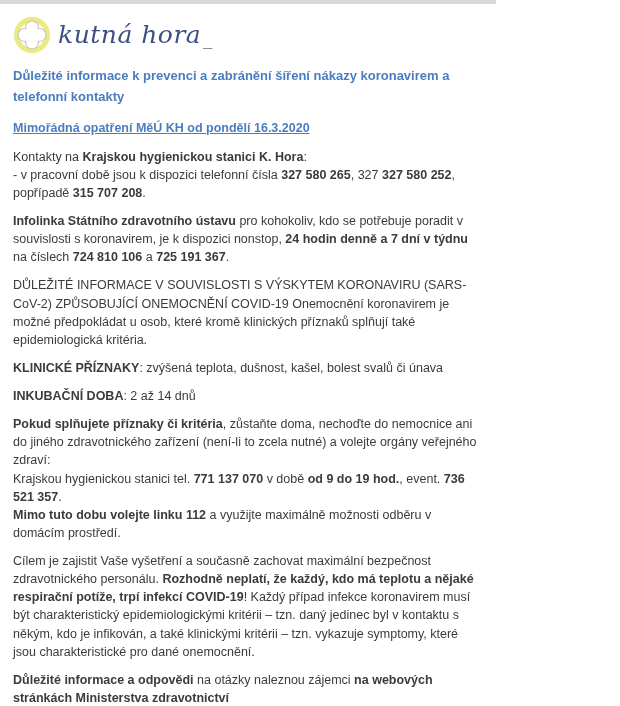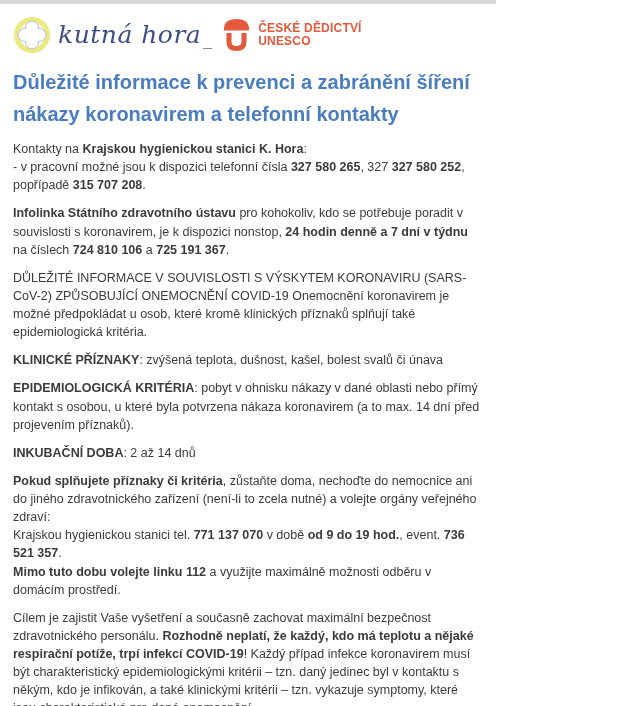--- a/index.html
+++ b/index.html
@@ -20,21 +20,21 @@
   }
   .kh-underscore{color:#3d4f83;font-size:16px;font-weight:bold;margin:14px 4px 0 2px;}
   .unesco{display:flex;align-items:center;text-decoration:none;margin-left:4px;}
   .unesco svg{display:block;margin-right:5px;}
   .unesco-text{
     color:#e2593c;font-weight:bold;font-size:12px;line-height:1.12;
     letter-spacing:.2px;text-transform:uppercase;
   }
   
   h1.title{
-    font-size:20px;font-weight:bold;color:#4a7dbf;
+    font-size:13px;font-weight:bold;color:#4a7dbf;
     line-height:1.6;margin:12px 0 4px 0;max-width:575px;
   }
   
   .toplink-row{margin:11px 0;}
   a{color:#4a7dbf;}
   .toplink{font-weight:bold;text-decoration:underline;}
   
   .para{margin:10px 0;}
   .b{font-weight:bold;}
 </style>
@@ -59,44 +59,32 @@
             <circle cx="11.5" cy="19" r="5.5"></circle>
             <circle cx="26.5" cy="19" r="5.5"></circle>
             <circle cx="19" cy="26.5" r="5.5"></circle>
             <rect x="13" y="13" width="12" height="12"></rect>
           </g>
         </svg>
       </span>
       <span class="kh-text">kutná hora</span>
       <span class="kh-underscore">_</span>
     </a>
-    <a class="unesco" href="#">
-      <span>
-        <svg width="33" height="36" viewBox="0 0 33 36">
-          <path d="M4 12 Q4 2 16.5 2 Q29 2 29 12 L29 13.5 L4 13.5 Z" fill="#e2593c"></path>
-          <path d="M9 16 L9 25 Q9 31.5 16.5 31.5 Q24 31.5 24 25 L24 16" fill="none" stroke="#e2593c" stroke-width="5"></path>
-        </svg>
-      </span>
-      <span class="unesco-text">
-        <span>ČESKÉ DĚDICTVÍ</span><br>
-        <span>UNESCO</span>
-      </span>
-    </a>
   </div>
 
   <h1 class="title">Důležité informace k prevenci a zabránění šíření nákazy koronavirem a telefonní kontakty</h1>
 
   <div>
+      <p class="toplink-row"><a href="#" class="toplink">Mimořádná opatření MěÚ KH od pondělí 16.3.2020</a></p>
     </div>
 
   <div>
-      <p class="para"><span>Kontakty na </span><span class="b">Krajskou hygienickou stanici K. Hora</span><span>:</span><br><span>- v pracovní možné jsou k dispozici telefonní čísla </span><span class="b">327 580 265</span><span>, 327 </span><span class="b">327 580 252</span><span>, popřípadě </span><span class="b">315 707 208</span><span>.</span></p>
+      <p class="para"><span>Kontakty na </span><span class="b">Krajskou hygienickou stanici K. Hora</span><span>:</span><br><span>- v pracovní době jsou k dispozici telefonní čísla </span><span class="b">327 580 265</span><span>, 327 </span><span class="b">327 580 252</span><span>, popřípadě </span><span class="b">315 707 208</span><span>.</span></p>
       <p class="para"><span class="b">Infolinka Státního zdravotního ústavu</span><span> pro kohokoliv, kdo se potřebuje poradit v souvislosti s koronavirem, je k dispozici nonstop, </span><span class="b">24 hodin denně a 7 dní v týdnu</span><span> na číslech </span><span class="b">724 810 106</span><span> a </span><span class="b">725 191 367</span><span>.</span></p>
       <p class="para"><span>DŮLEŽITÉ INFORMACE V SOUVISLOSTI S VÝSKYTEM KORONAVIRU (SARS-CoV-2) ZPŮSOBUJÍCÍ ONEMOCNĚNÍ COVID-19 Onemocnění koronavirem je možné předpokládat u osob, které kromě klinických příznaků splňují také epidemiologická kritéria.</span></p>
       <p class="para"><span class="b">KLINICKÉ PŘÍZNAKY</span><span>: zvýšená teplota, dušnost, kašel, bolest svalů či únava</span></p>
-      <p class="para"><span class="b">EPIDEMIOLOGICKÁ KRITÉRIA</span><span>: pobyt v ohnisku nákazy v dané oblasti nebo přímý kontakt s osobou, u které byla potvrzena nákaza koronavirem (a to max. 14 dní před projevením příznaků).</span></p>
       <p class="para"><span class="b">INKUBAČNÍ DOBA</span><span>: 2 až 14 dnů</span></p>
       <p class="para"><span class="b">Pokud splňujete příznaky či kritéria</span><span>, zůstaňte doma, nechoďte do nemocnice ani do jiného zdravotnického zařízení (není-li to zcela nutné) a volejte orgány veřejného zdraví:</span><br><span>Krajskou hygienickou stanici tel. </span><span class="b">771 137 070</span><span> v době </span><span class="b">od 9 do 19 hod.</span><span>, event. </span><span class="b">736 521 357</span><span>.</span><br><span class="b">Mimo tuto dobu volejte linku 112</span><span> a využijte maximálně možnosti odběru v domácím prostředí.</span></p>
       <p class="para"><span>Cílem je zajistit Vaše vyšetření a současně zachovat maximální bezpečnost zdravotnického personálu. </span><span class="b">Rozhodně neplatí, že každý, kdo má teplotu a nějaké respirační potíže, trpí infekcí COVID-19</span><span>! Každý případ infekce koronavirem musí být charakteristický epidemiologickými kritérii – tzn. daný jedinec byl v kontaktu s někým, kdo je infikován, a také klinickými kritérii – tzn. vykazuje symptomy, které jsou charakteristické pro dané onemocnění.</span></p>
       <p class="para"><span class="b">Důležité informace a odpovědi</span><span> na otázky naleznou zájemci </span><span class="b">na webových stránkách Ministerstva zdravotnictví</span></p>
     </div>
 
 </div>
 
 </body></html>

